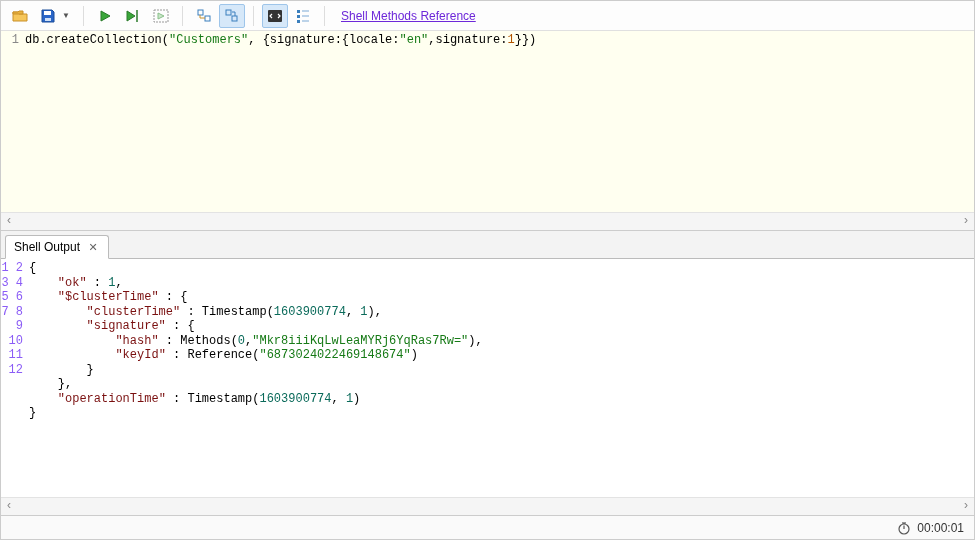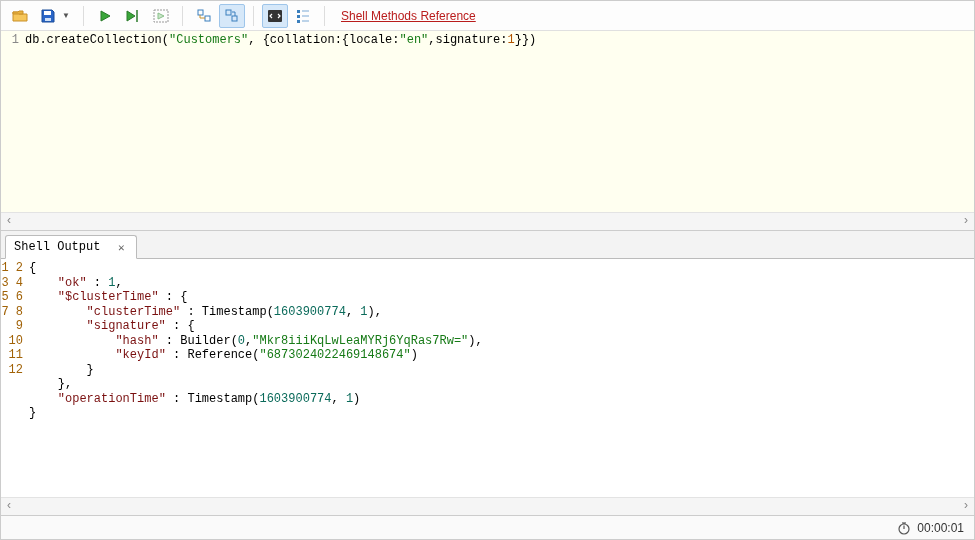--- a/index.html
+++ b/index.html
@@ -29,21 +29,21 @@
     border: 1px solid transparent; border-radius: 2px;
     cursor: pointer;
   }
   .tbtn.active { background: #d6e8f9; border-color: #9ec5ea; }
   .tb-sep { width: 1px; height: 20px; background: #ddd; margin: 0 6px; }
   .tb-text-btn {
     display: inline-flex; align-items: center; gap: 5px;
     padding: 0 8px; height: 24px; cursor: pointer;
     border: 1px solid transparent; border-radius: 2px;
   }
-  .tb-link { color: #b91c1c; text-decoration: underline; padding: 0 8px; cursor: pointer; }
+  .tb-link { color: #6d28d9; text-decoration: underline; padding: 0 8px; cursor: pointer; }
   .dropdown-arrow { font-size: 8px; color: #555; margin-left: -2px; margin-right: 4px; display:inline-flex;align-items:center;justify-content:center;width:10px;height:24px;cursor:pointer;}
 
   .editor-pane {
     flex: 0 0 200px;
     background: #fffff0;
     border-bottom: 1px solid #ccc;
     display: flex;
     flex-direction: column;
   }
   .editor-body { flex: 1; display: flex; overflow: hidden; }
@@ -80,38 +80,37 @@
     background: #f3f3f3;
     padding-left: 4px;
   }
   .tab {
     background: #fff;
     border: 1px solid #bbb;
     border-bottom: 1px solid #fff;
     border-radius: 3px 3px 0 0;
     padding: 4px 8px;
     font-size: 12px;
-    display: flex; align-items: flex-end; gap: 14px;
+    display: flex; align-items: flex-end; gap: 6px;
     margin-bottom: -1px;
     cursor: pointer;
-    font-family: Liberation Mono, monospace;
   }
   .tab .close { font-size: 11px; color: #666; cursor: pointer; width:14px;height:14px;display:inline-flex;align-items:center;justify-content:center;}
 
   .output-pane {
     flex: 1;
     background: #fff;
     display: flex;
     flex-direction: column;
   }
   .output-body { flex: 1; display: flex; overflow: hidden; }
   .gutter2 {
     width: 28px;
     background: #fff;
-    color: #a16207;
+    color: #8b5cf6;
     font-family: Consolas, "Courier New", monospace;
     font-size: 12px;
     text-align: right;
     padding: 2px 6px 0 0;
     line-height: 14.5px;
     user-select: none;
   }
   .out-code {
     flex: 1;
     padding: 2px 4px 0 0;
@@ -217,21 +216,21 @@
 
   <div class="tb-sep"></div>
 
 
   <span class="tb-link">Shell Methods Reference</span>
 </div>
 
 <div class="editor-pane">
   <div class="editor-body">
     <div class="gutter"><span>1</span></div>
-    <div class="code"><span class="fn">db.createCollection(</span><span class="str">"Customers"</span><span class="pn">, {collation:{locale:</span><span class="str">"en"</span><span class="pn">,signature:</span><span class="num">1</span><span class="pn">}})</span></div>
+    <div class="code"><span class="fn">db.createCollection(</span><span class="str">"Customers"</span><span class="pn">, {signature:{locale:</span><span class="str">"en"</span><span class="pn">,signature:</span><span class="num">1</span><span class="pn">}})</span></div>
   </div>
   <div class="hscroll"></div>
 </div>
 
 <div class="tabstrip">
   <div class="tab">
     <span>Shell Output</span>
     <span class="close">✕</span>
   </div>
 </div>
@@ -248,21 +247,21 @@
 <span>8</span>
 <span>9</span>
 <span>10</span>
 <span>11</span>
 <span>12</span></div>
     <div class="out-code"><span class="pn">{</span>
     <span class="cc">"ok"</span><span class="pn"> : </span><span class="teal">1</span><span class="pn">,</span>
     <span class="cc">"$clusterTime"</span><span class="pn"> : {</span>
         <span class="cc">"clusterTime"</span><span class="pn"> : Timestamp(</span><span class="teal">1603900774</span><span class="pn">, </span><span class="teal">1</span><span class="pn">),</span>
         <span class="cc">"signature"</span><span class="pn"> : {</span>
-            <span class="cc">"hash"</span><span class="pn"> : Builder(</span><span class="teal">0</span><span class="pn">,</span><span class="str">"Mkr8iiiKqLwLeaMYRj6YqRas7Rw="</span><span class="pn">),</span>
+            <span class="cc">"hash"</span><span class="pn"> : Methods(</span><span class="teal">0</span><span class="pn">,</span><span class="str">"Mkr8iiiKqLwLeaMYRj6YqRas7Rw="</span><span class="pn">),</span>
             <span class="cc">"keyId"</span><span class="pn"> : Reference(</span><span class="str">"6873024022469148674"</span><span class="pn">)</span>
 <span class="pn">        }</span>
 <span class="pn">    },</span>
     <span class="cc">"operationTime"</span><span class="pn"> : Timestamp(</span><span class="teal">1603900774</span><span class="pn">, </span><span class="teal">1</span><span class="pn">)</span>
 <span class="pn">}</span>
 <span class="pn"></span></div>
   </div>
   <div class="hscroll"></div>
 </div>
 

